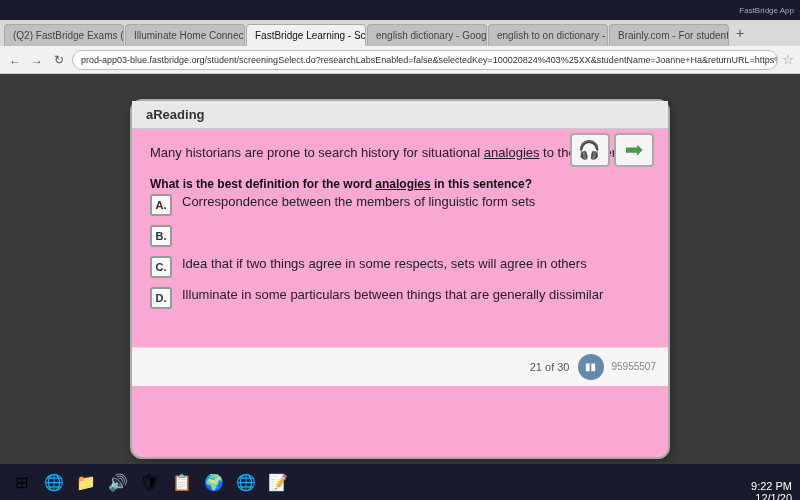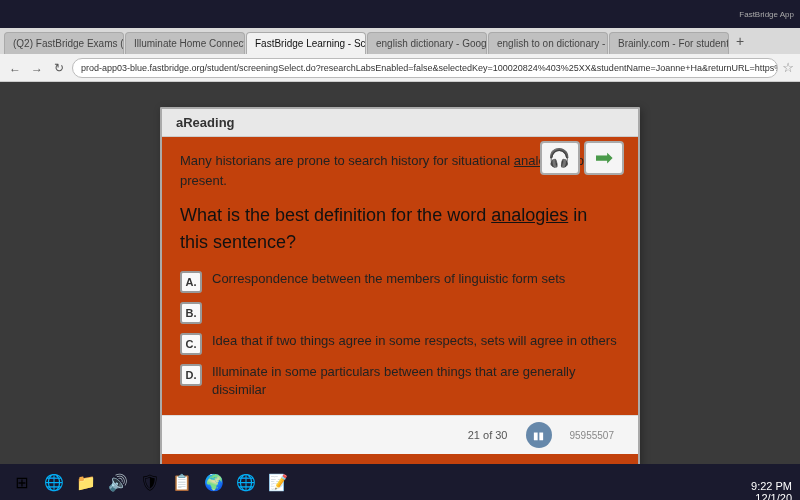--- a/index.html
+++ b/index.html
@@ -100,24 +100,24 @@
       background: #3a3a3a;
       width: 100%;
       height: calc(500px - 54px - 36px);
       display: flex;
       align-items: center;
       justify-content: center;
       padding: 10px 20px;
     }
 
     .question-card {
-      background: #c2410c;
+      background: #f9a8d4;
       border: 2px solid #aaa;
-      border-radius: 1px;
-      width: 480px;
+      border-radius: 12px;
+      width: 540px;
       min-height: 360px;
       padding: 0;
       position: relative;
       box-shadow: 2px 2px 8px rgba(0,0,0,0.3);
     }
 
     .card-header {
       background: #e8e8e8;
       border-bottom: 1px solid #ccc;
       padding: 6px 14px;
@@ -165,24 +165,23 @@
       font-size: 18px;
       color: #333;
     }
 
     .ctrl-btn.next {
       font-size: 18px;
       color: #4a4;
     }
 
     .question-text {
-      font-size: 18px;
-      font-weight: normal;
+      font-size: 12px;
+      font-weight: bold;
       color: #111;
-      margin-bottom: 14px;
       line-height: 1.5;
     }
 
     .question-text .underline {
       text-decoration: underline;
     }
 
     .choices {
       display: flex;
       flex-direction: column;
@@ -214,25 +213,25 @@
     .choice-text {
       font-size: 13px;
       color: #222;
       line-height: 1.4;
     }
 
     .card-footer {
       display: flex;
       align-items: center;
       justify-content: flex-end;
-      padding: 6px 24px;
+      padding: 6px 12px;
       border-top: 1px solid #ddd;
       background: #f5f5f5;
-      margin-top: 2px;
-      gap: 18px;
+      margin-top: 24px;
+      gap: 8px;
     }
 
     .page-count {
       font-size: 11px;
       color: #555;
     }
 
     .pause-btn {
       width: 26px;
       height: 26px;
@@ -277,21 +276,21 @@
       height: 28px;
       display: flex;
       align-items: center;
       justify-content: center;
       cursor: pointer;
       border-radius: 3px;
       font-size: 16px;
     }
 
     .top-bar {
-      height: 28px;
+      height: 20px;
       background: #1a1a2e;
       display: flex;
       align-items: center;
       justify-content: flex-end;
       padding: 8px 6px;
     }
 
     .top-bar-text {
       color: #aaa;
       font-size: 8px;

